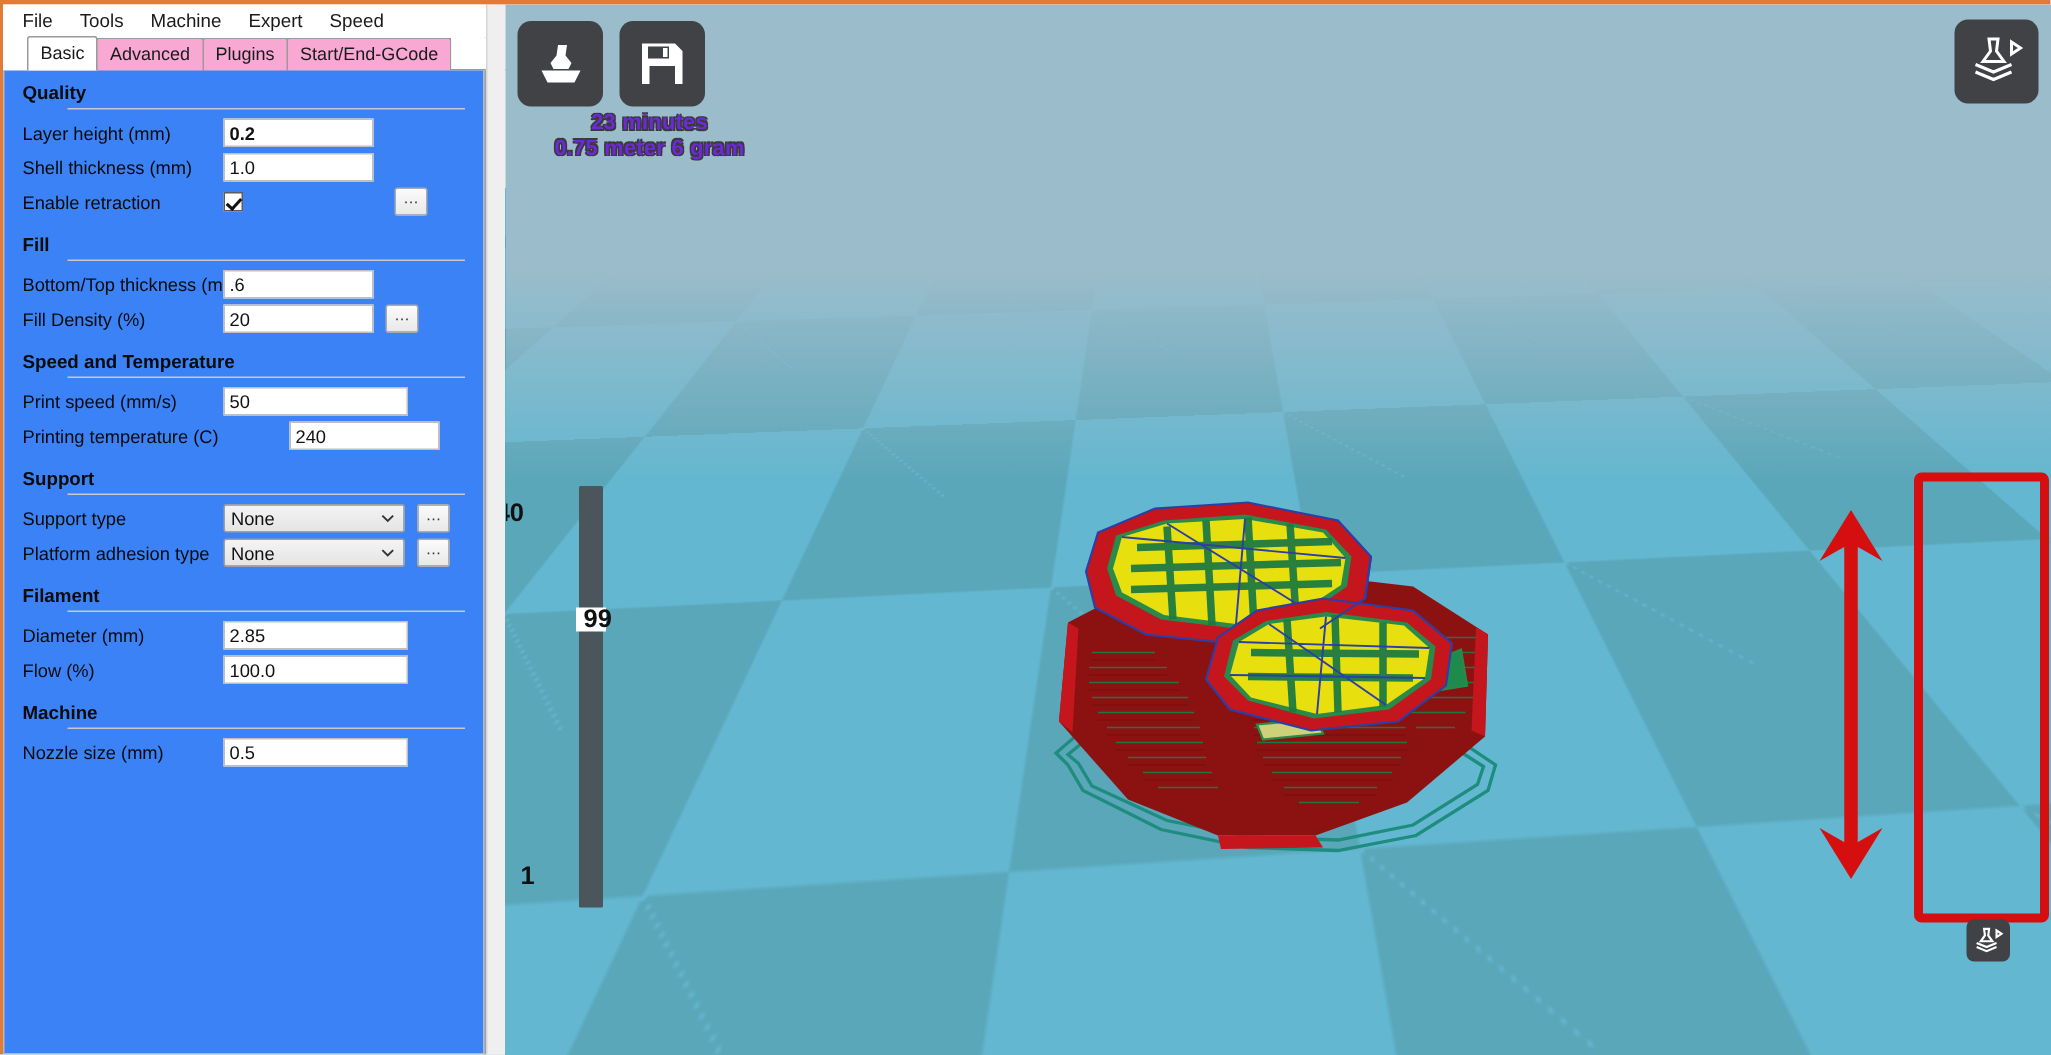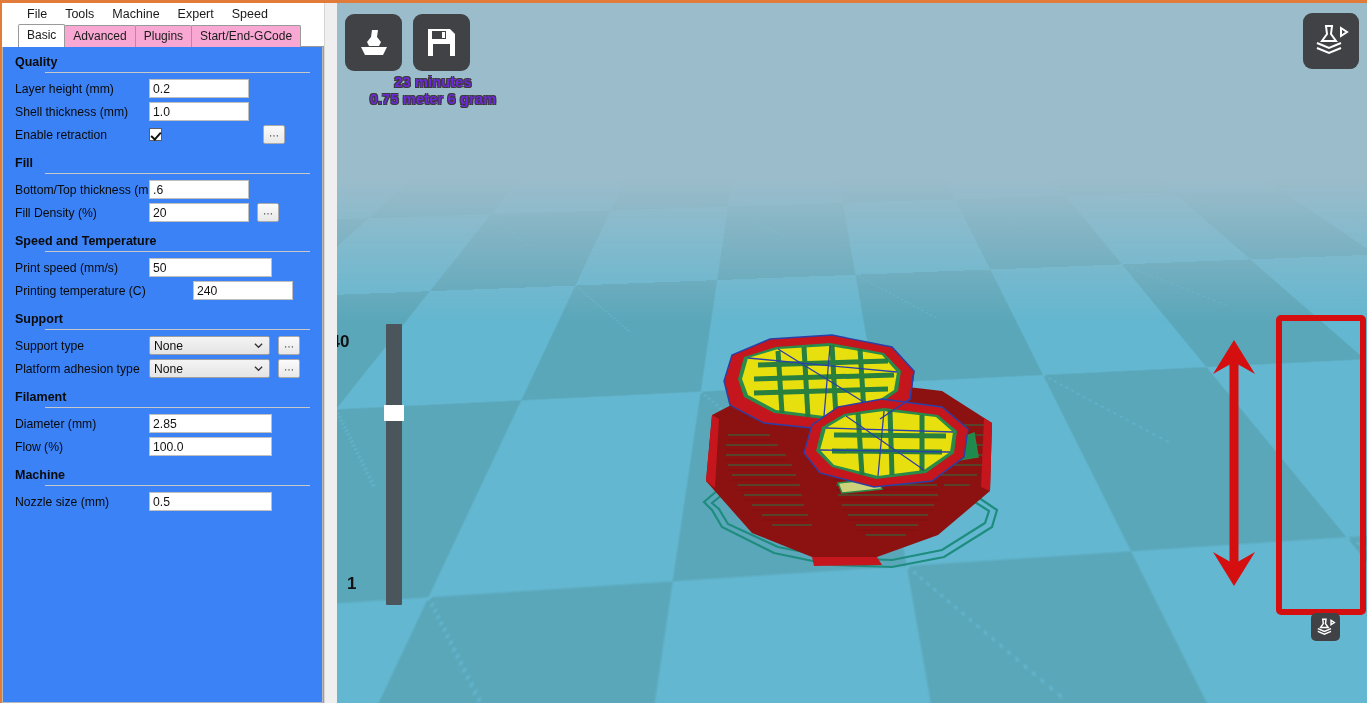--- a/index.html
+++ b/index.html
@@ -22,21 +22,21 @@
   .leftpanel{
     position:absolute;left:0;top:0;width:322px;height:700px;
     background:#ffffff;
     box-sizing:border-box;
     border-right:1px solid #9e9e9e;
   }
   .menubar{
     position:absolute;left:0;top:0;width:322px;height:22px;
     display:flex;align-items:center;gap:0px;
     background:#ffffff;
-    padding-left:16px;
+    padding-left:4px;
     box-sizing:border-box;
   }
   .menuitem{
     font-size:12.5px;color:#1a1a1a;padding:2px 9px;
     line-height:16px;white-space:nowrap;cursor:default;
   }
 
   .tabbar{
     position:absolute;left:0;top:22px;width:322px;height:22px;
     display:flex;align-items:flex-end;
@@ -248,21 +248,21 @@
       <div class="tab">Start/End-GCode</div>
     </div>
 
     <div class="formarea">
 
       <div style="height:8px"></div>
       <div class="section-title">Quality</div>
       <div class="section-rule"></div>
       <div class="row">
         <span class="lbl" style="width:134px">Layer height (mm)</span>
-        <input class="inp" style="width: 100px;" value="0.2">
+        <input class="inp" style="width: 100px; font-weight: bold;" value="0.2">
       </div>
       <div class="row">
         <span class="lbl" style="width:134px">Shell thickness (mm)</span>
         <input class="inp" style="width: 100px;" value="1.0">
       </div>
       <div class="row">
         <span class="lbl" style="width:134px">Enable retraction</span>
         <span class="cbx"></span>
         <span style="flex:1"></span>
         <span class="ellipsisbtn" style="margin-right:37px">⋯</span>
@@ -431,20 +431,21 @@
     <svg class="arrow-svg" width="46" height="250" viewBox="0 0 46 250">
       <line x1="23" y1="22" x2="23" y2="228" stroke="#d50f0f" stroke-width="9"></line>
       <path d="M23 2 L44 36 L23 24 L2 36 Z" fill="#d50f0f"></path>
       <path d="M23 248 L44 214 L23 226 L2 214 Z" fill="#d50f0f"></path>
     </svg>
 
     <div class="slider-box"></div>
     <div class="slider-track"></div>
     <div class="slider-handle"></div>
     <div class="slider-lbl lbl-top" style="position:absolute;right:41px;top:330px">140</div>
+    <div class="slider-lbl lbl-val" style="position:absolute;right:6px;top:401px">99</div>
     <div class="slider-lbl lbl-bot" style="position:absolute;right:46px;top:572px">1</div>
 
     <div class="bottom-layer-btn">
       <svg width="21" height="21" viewBox="0 0 38 38">
         <path d="M14 4 L20 4 L19 12 L24 19 L10 19 L15 12 Z" fill="none" stroke="#ffffff" stroke-width="2.6"></path>
         <path d="M5 21 L17 26 L29 21" fill="none" stroke="#ffffff" stroke-width="2.6"></path>
         <path d="M5 26 L17 31 L29 26" fill="none" stroke="#ffffff" stroke-width="2.6"></path>
         <path d="M29 6 L35 10 L29 14 Z" fill="none" stroke="#ffffff" stroke-width="2.6"></path>
       </svg>
     </div>

